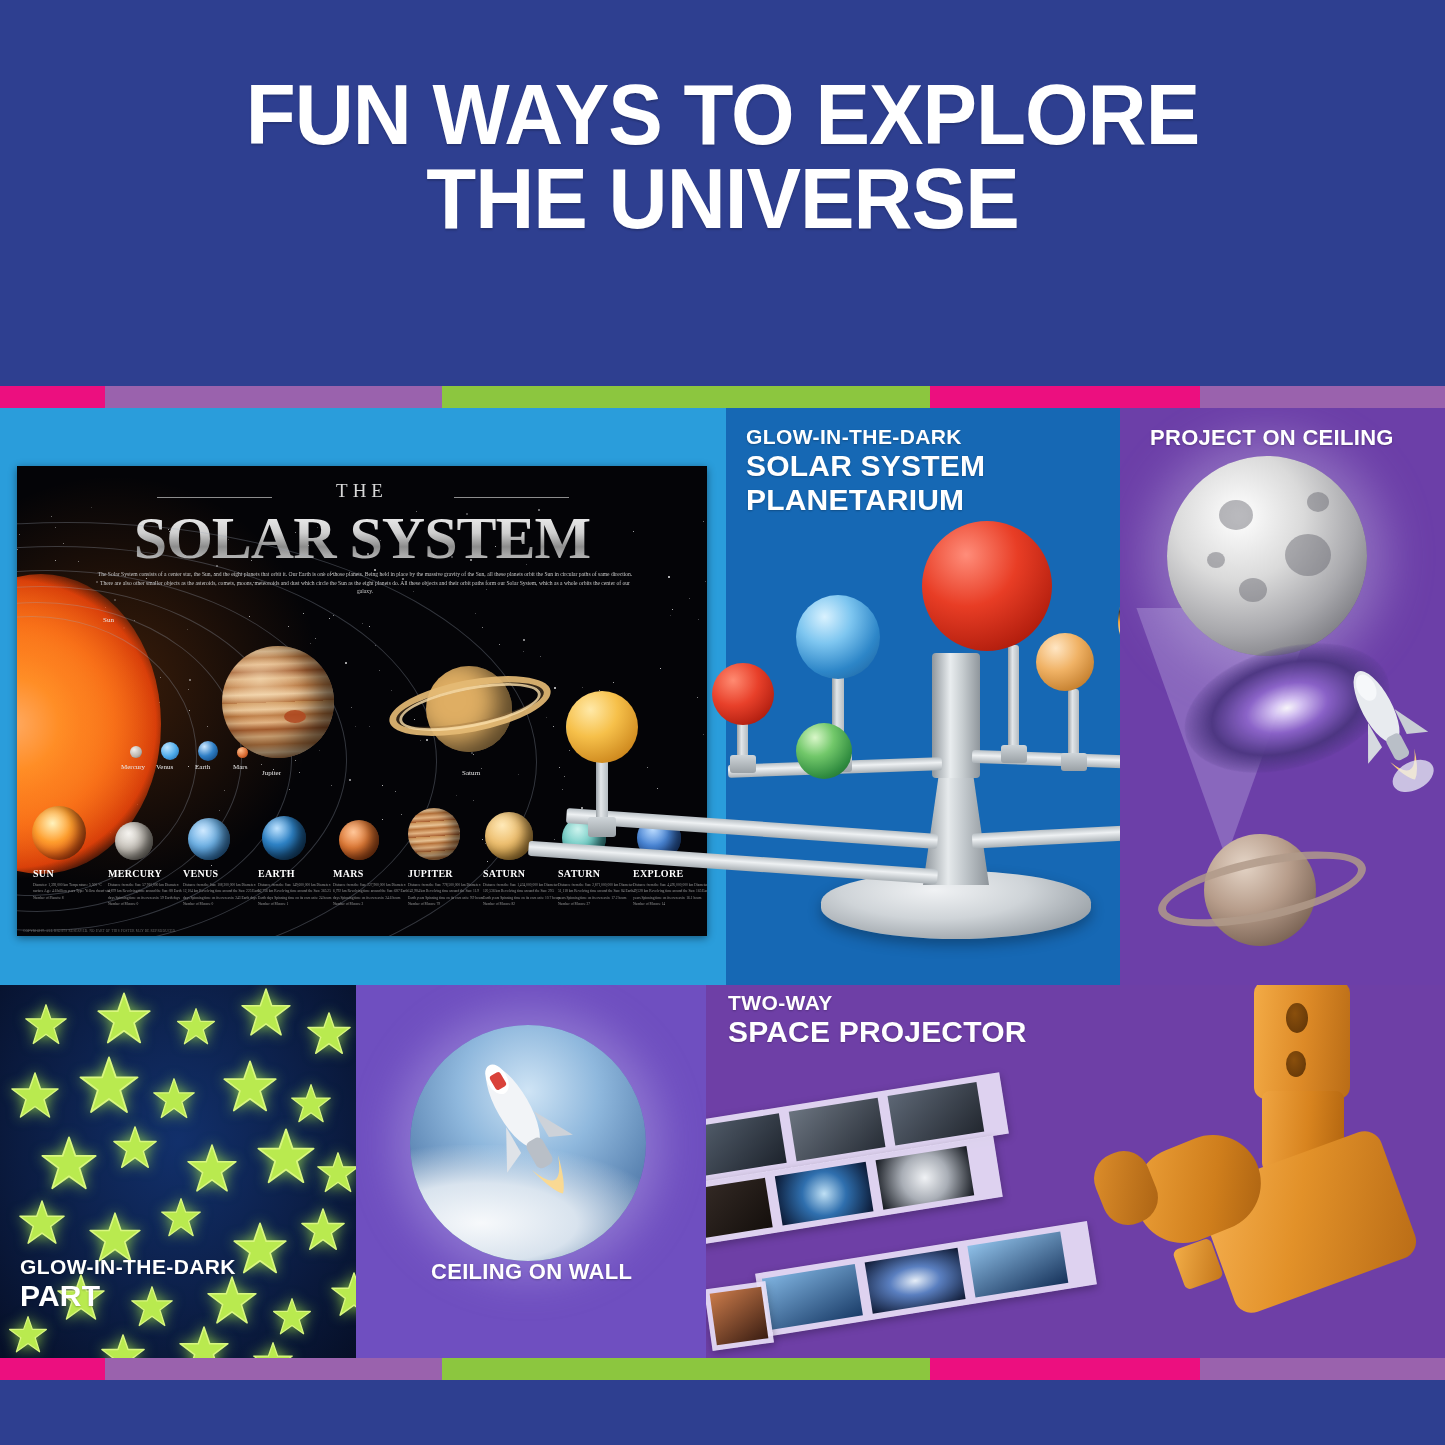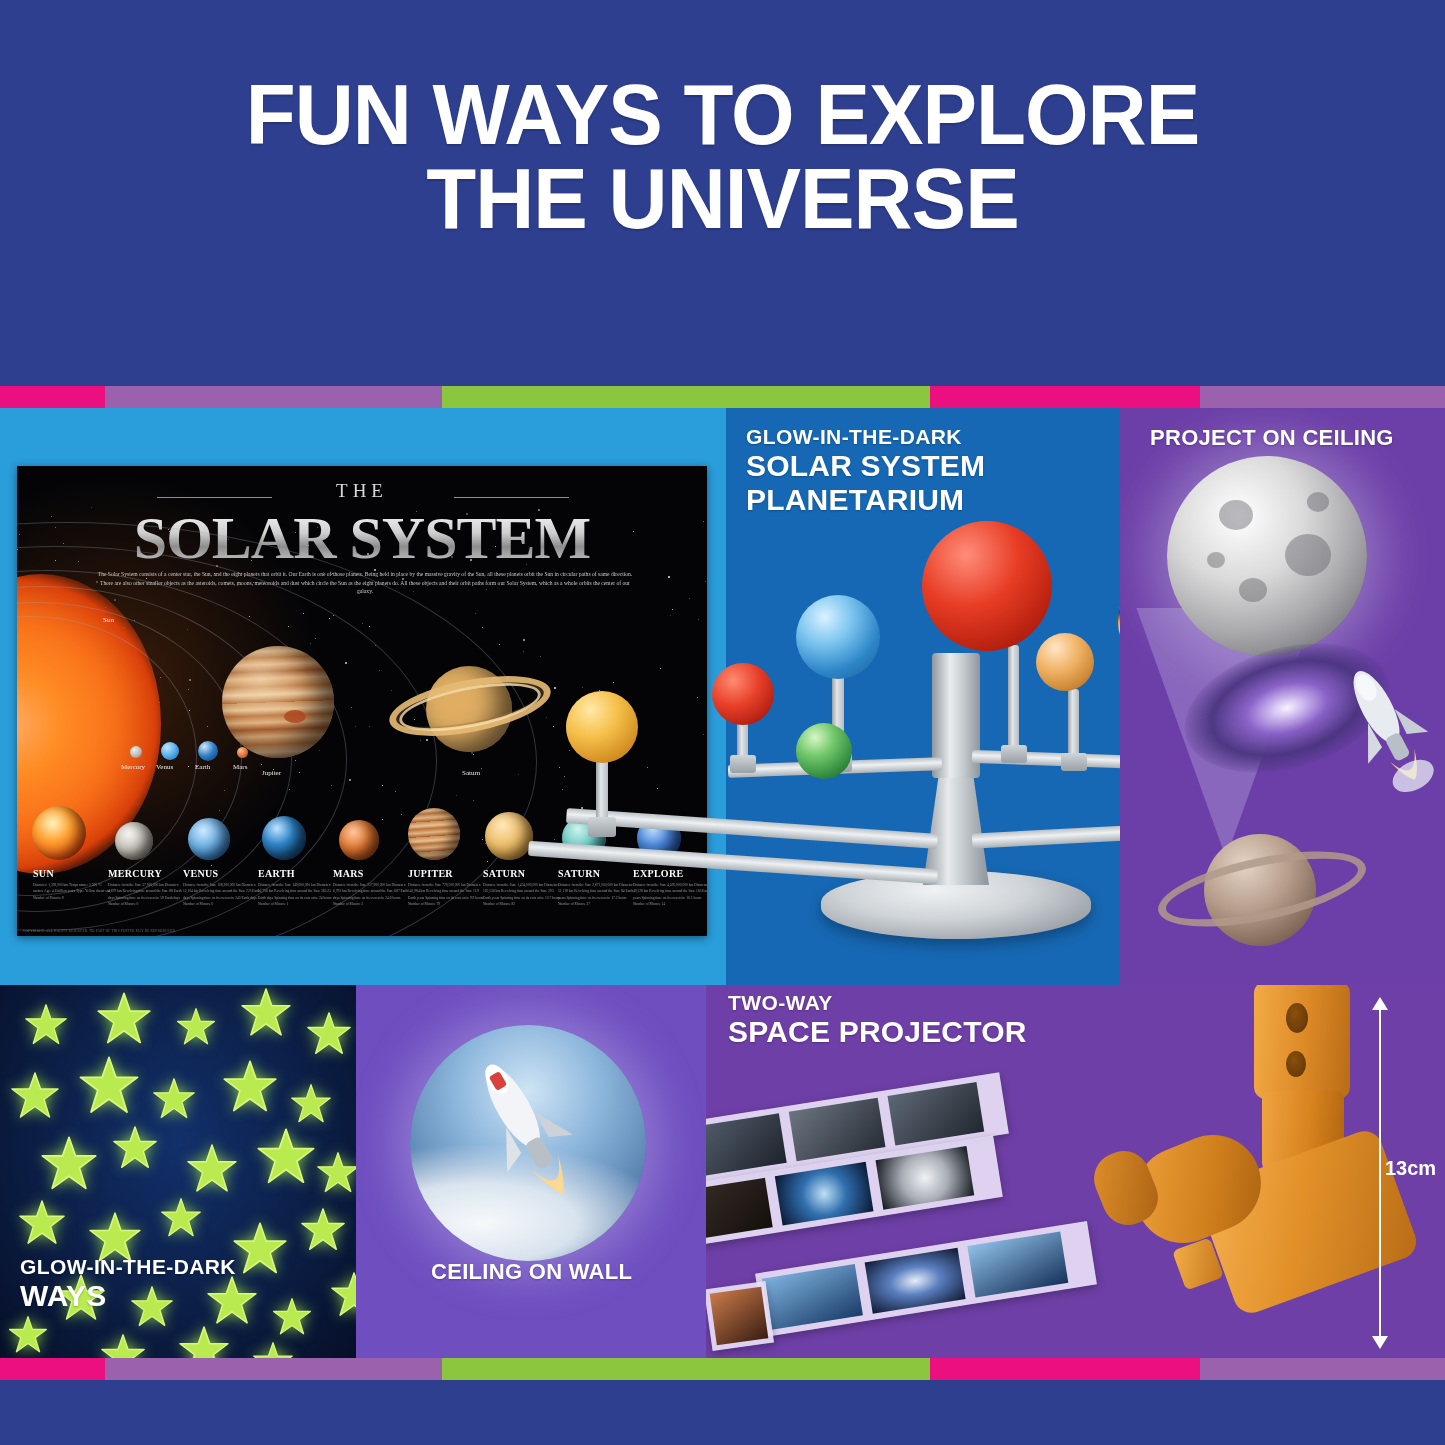--- a/index.html
+++ b/index.html
@@ -800,21 +800,21 @@
             </svg>
           </div>
           <div class="gstar" style="left: 252px; top: 356px;">
             <svg width="42" height="42" viewBox="0 0 100 100">
               <path d="M50 4 L61 36 L96 36 L68 57 L79 92 L50 71 L21 92 L32 57 L4 36 L39 36 Z" fill="#b9ea4f" stroke="#d9f77f" stroke-width="3" stroke-linejoin="round"></path>
             </svg>
           </div>
         </div>
       <div class="ph hdr-stars">
         <div class="ph-small">GLOW-IN-THE-DARK</div>
-        <div class="ph-big">WAYS</div>
+        <div class="ph-big">PART</div>
       </div>
     </div>
 
     <div class="pnl-wall">
       <div class="wall-circle">
         <div class="wc-clouds"></div>
         <svg viewBox="0 0 236 236" width="236" height="236" style="position:absolute;left:0;top:0;">
           <g transform="rotate(-30 118 108)">
             <ellipse cx="118" cy="78" rx="16" ry="46" fill="#f2f4f7"></ellipse>
             <ellipse cx="118" cy="46" rx="10" ry="16" fill="#ffffff"></ellipse>
@@ -873,26 +873,20 @@
              background:linear-gradient(120deg,#e0902c,#a96112);"></div>
         <div class="p-part" style="left:52px;top:248px;width:40px;height:42px;border-radius:6px;
              transform:rotate(-20deg);
              background:linear-gradient(120deg,#f3ae48,#c4761a);"></div>
         <div style="position:absolute;left:160px;top:8px;width:22px;height:30px;border-radius:50%;
              background:radial-gradient(ellipse at 40% 35%,#8a4f0c,#5d3307);"></div>
         <div style="position:absolute;left:160px;top:56px;width:20px;height:26px;border-radius:50%;
              background:radial-gradient(ellipse at 40% 35%,#8a4f0c,#5d3307);"></div>
       </div>
 
-      <div class="measure13">
-        <div class="va t"></div>
-        <div class="vline"></div>
-        <div class="va b"></div>
-        <div class="txt">13cm</div>
-      </div>
     </div>
   </div>
 </div>
 
 <div class="stripe bottom" id="stripe-bottom">
     <i style="width: 105px; background: rgb(236, 15, 127);"></i>
     <i style="width: 337px; background: rgb(154, 98, 173);"></i>
     <i style="width: 488px; background: rgb(140, 198, 63);"></i>
     <i style="width: 270px; background: rgb(236, 15, 127);"></i>
     <i style="width: 245px; background: rgb(154, 98, 173);"></i>

